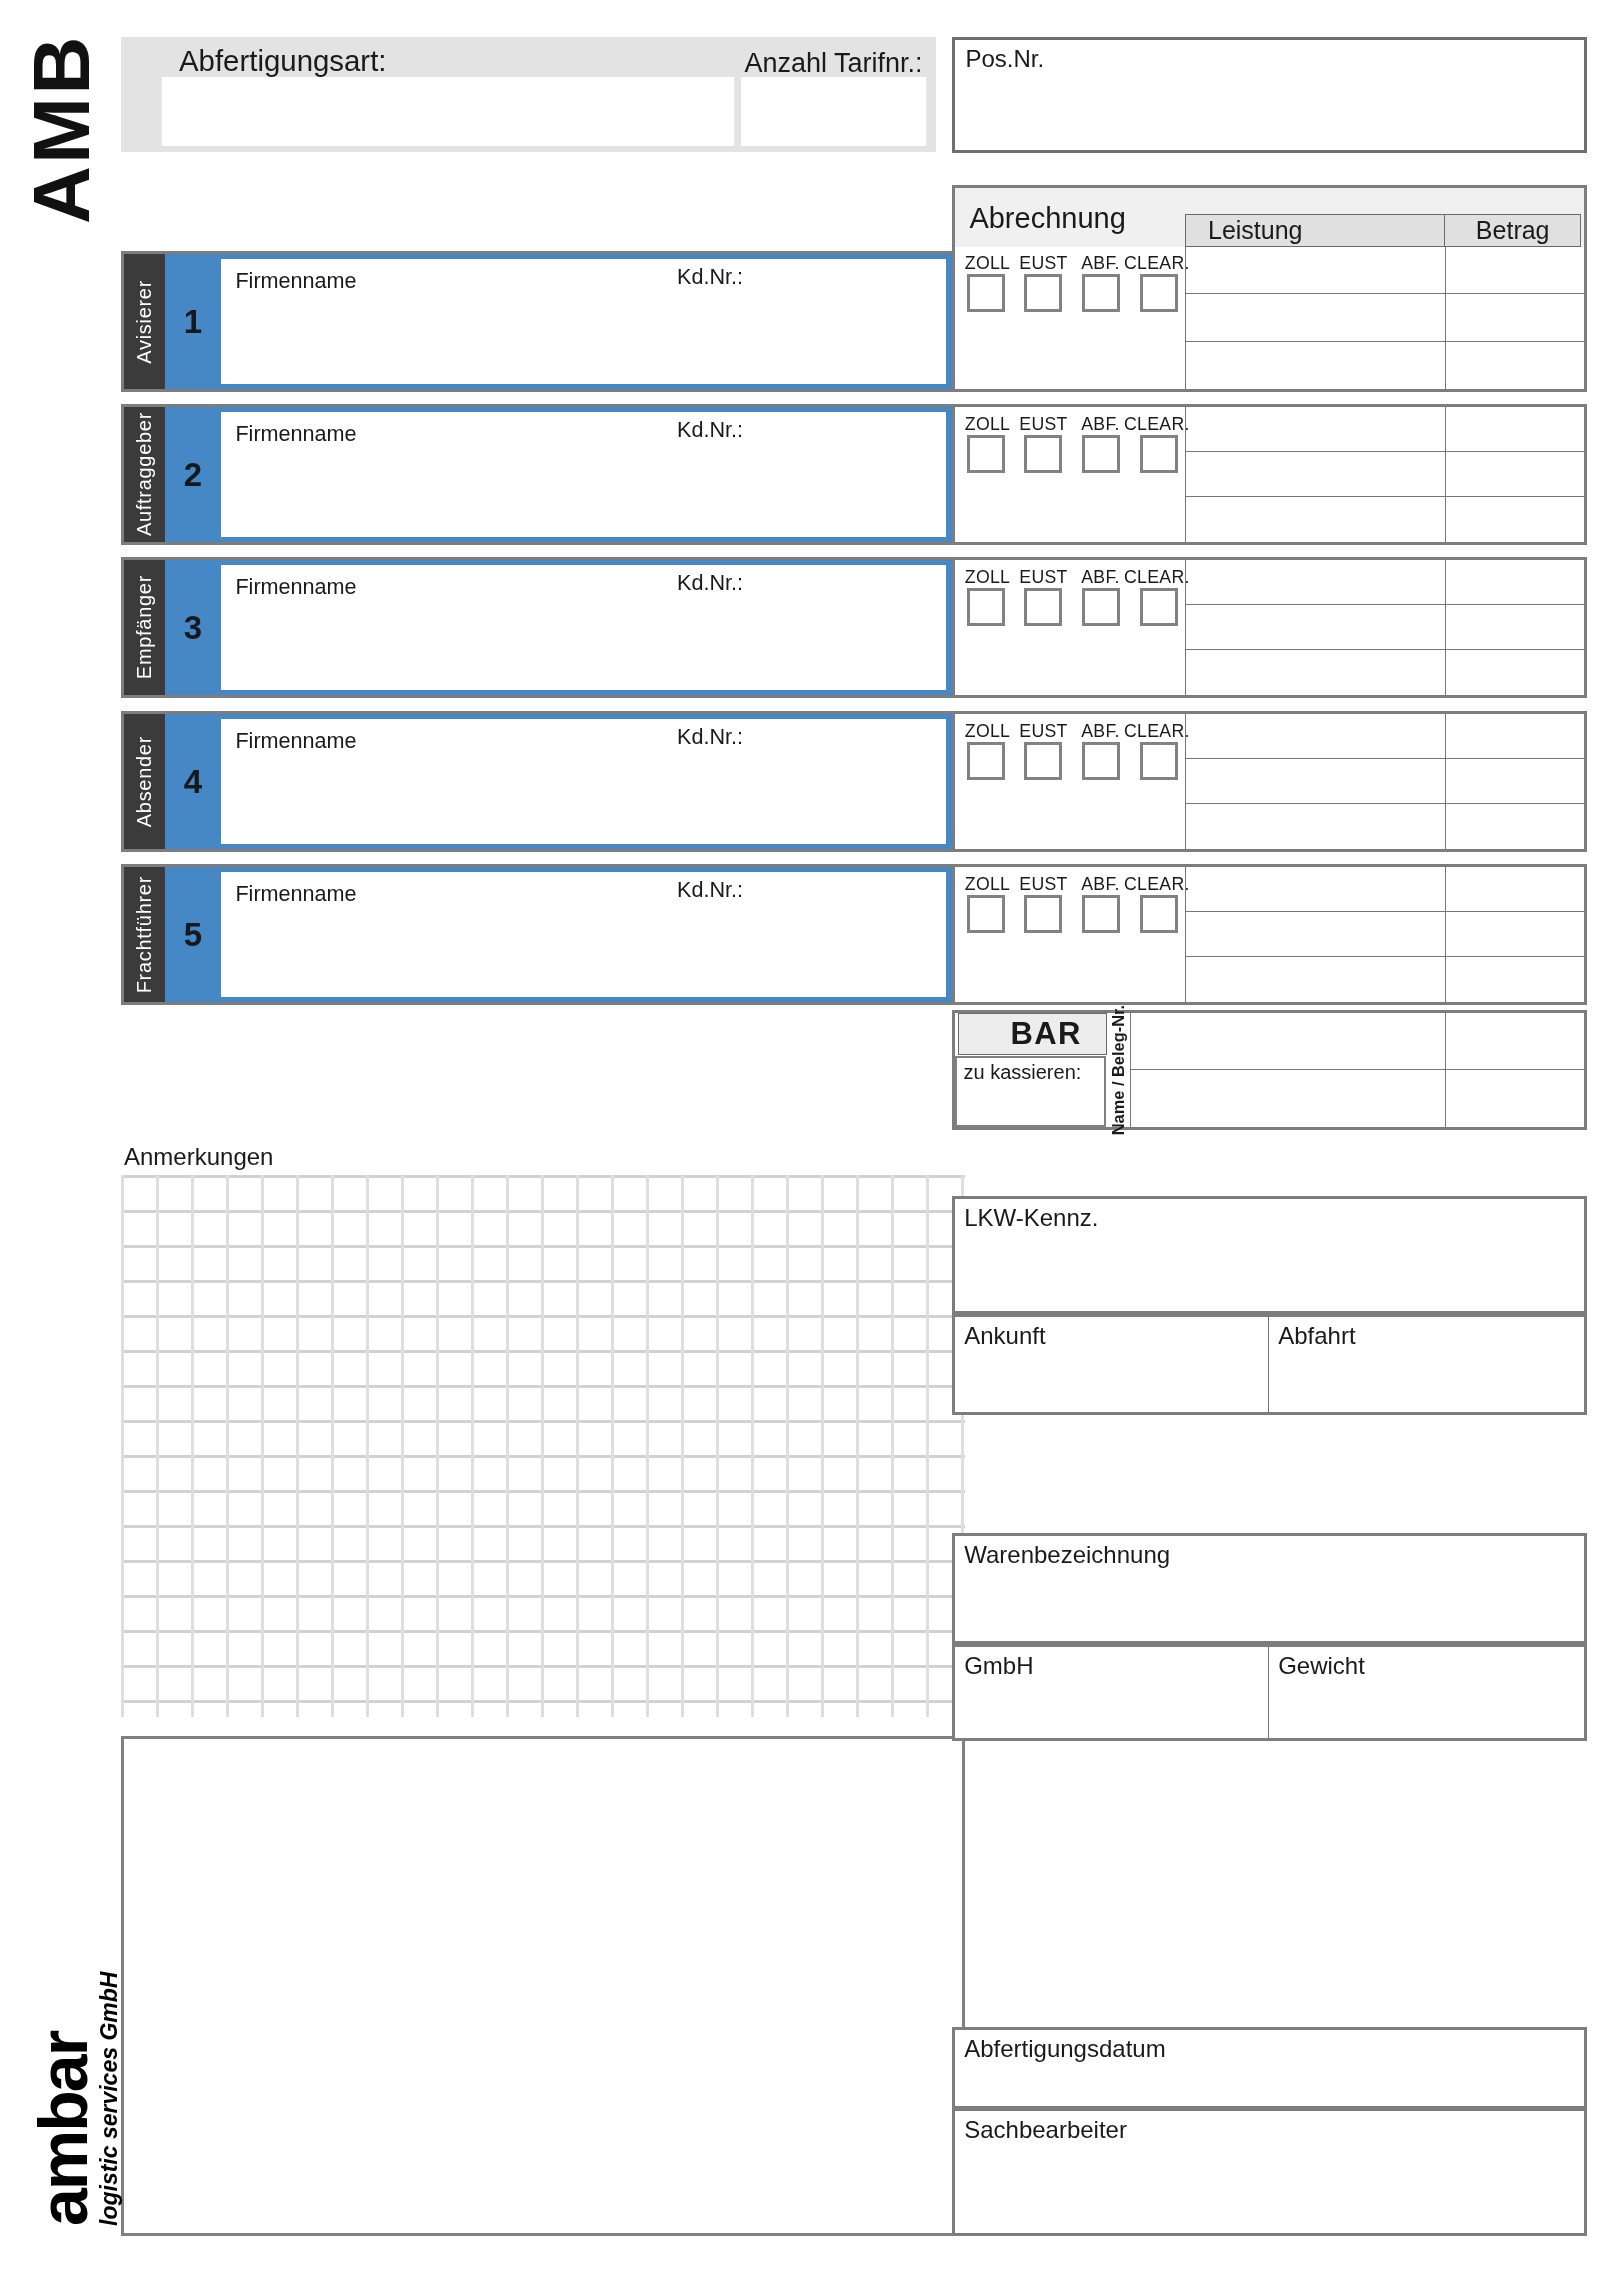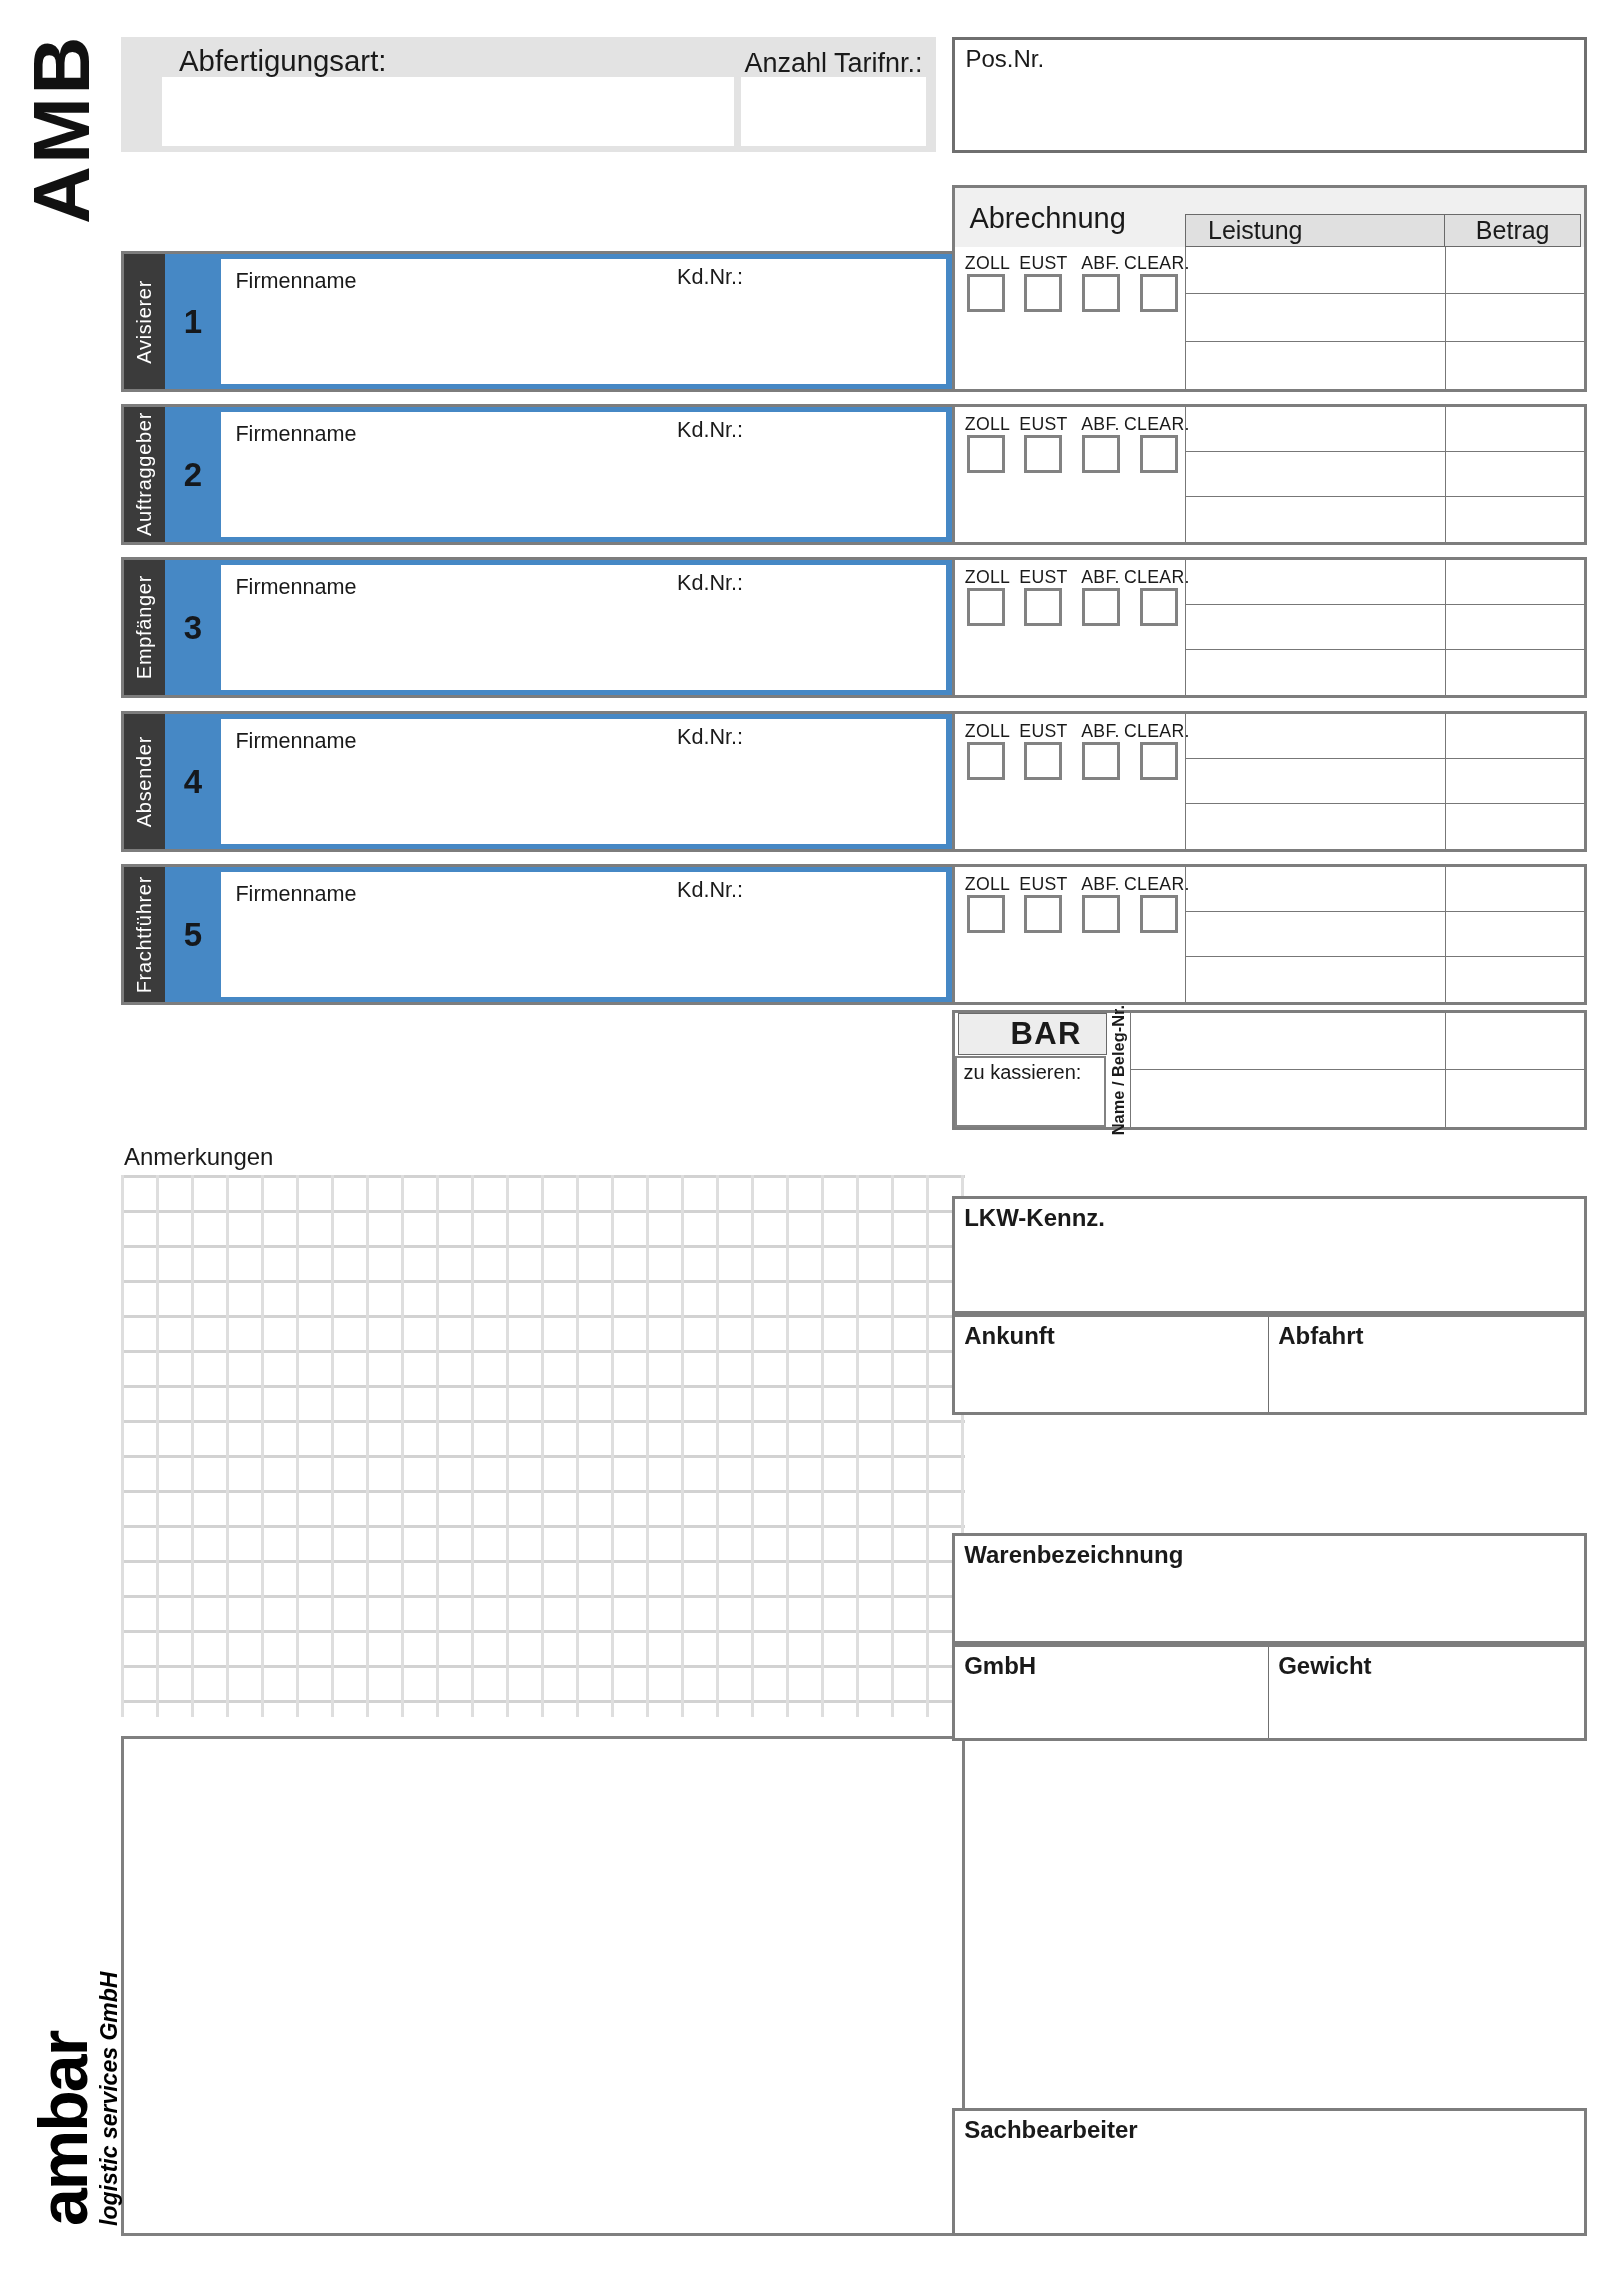--- a/index.html
+++ b/index.html
@@ -64,21 +64,21 @@
   
   .anm-label{position:absolute;left:124px;top:1143px;font-size:24px;}
   .notes-grid{position:absolute;left:121px;top:1175px;width:844px;height:542px;
     background-image:repeating-linear-gradient(to right,#dedede 0 2.6px,transparent 2.6px 35px),
                      repeating-linear-gradient(to bottom,#d2d2d2 0 3.3px,transparent 3.3px 35px);}
   .big-box{position:absolute;left:121px;top:1736px;width:844px;height:500px;border:3.9px solid #808080;
     background:#fff;box-sizing:border-box;}
 
   
   .field-box{position:absolute;left:952px;width:635px;border:3.3px solid #7d7d7d;background:#fff;box-sizing:border-box;}
-  .fb-label{position:absolute;left:9.2px;top:5.2px;font-size:24px;font-weight:bold;}
+  .fb-label{position:absolute;left:9.2px;top:5.2px;font-size:24px;}
   .split{display:flex;height:100%;}
   .split .c1{width:313px;border-right:1.3px solid #707070;position:relative;}
   .split .c2{flex:1;position:relative;}
 
   
   .ambar-logo{position:absolute;left:38px;top:2226px;transform:rotate(-90deg);transform-origin:0 0;
     width:226px;white-space:nowrap;color:#000;}
   .ambar-word{font-size:68px;font-weight:bold;letter-spacing:-2px;line-height:.75;}
   .ambar-tag{font-size:23px;font-style:italic;font-weight:bold;margin-top:6.5px;}
 </style>
@@ -289,20 +289,23 @@
     <div class="split">
       <div class="c1">
         <div class="fb-label">GmbH</div>
       </div>
       <div class="c2">
         <div class="fb-label">Gewicht</div>
       </div>
     </div>
   </div>
 
+  <div class="field-box" style="top:2027px;height:82px">
+    <div class="fb-label">Abfertigungsdatum</div>
+  </div>
   <div class="field-box" style="top:2108px;height:128px">
     <div class="fb-label">Sachbearbeiter</div>
   </div>
 
   <div class="ambar-logo">
     <div class="ambar-word">ambar</div>
     <div class="ambar-tag">logistic services GmbH</div>
   </div>
 
 </div>

